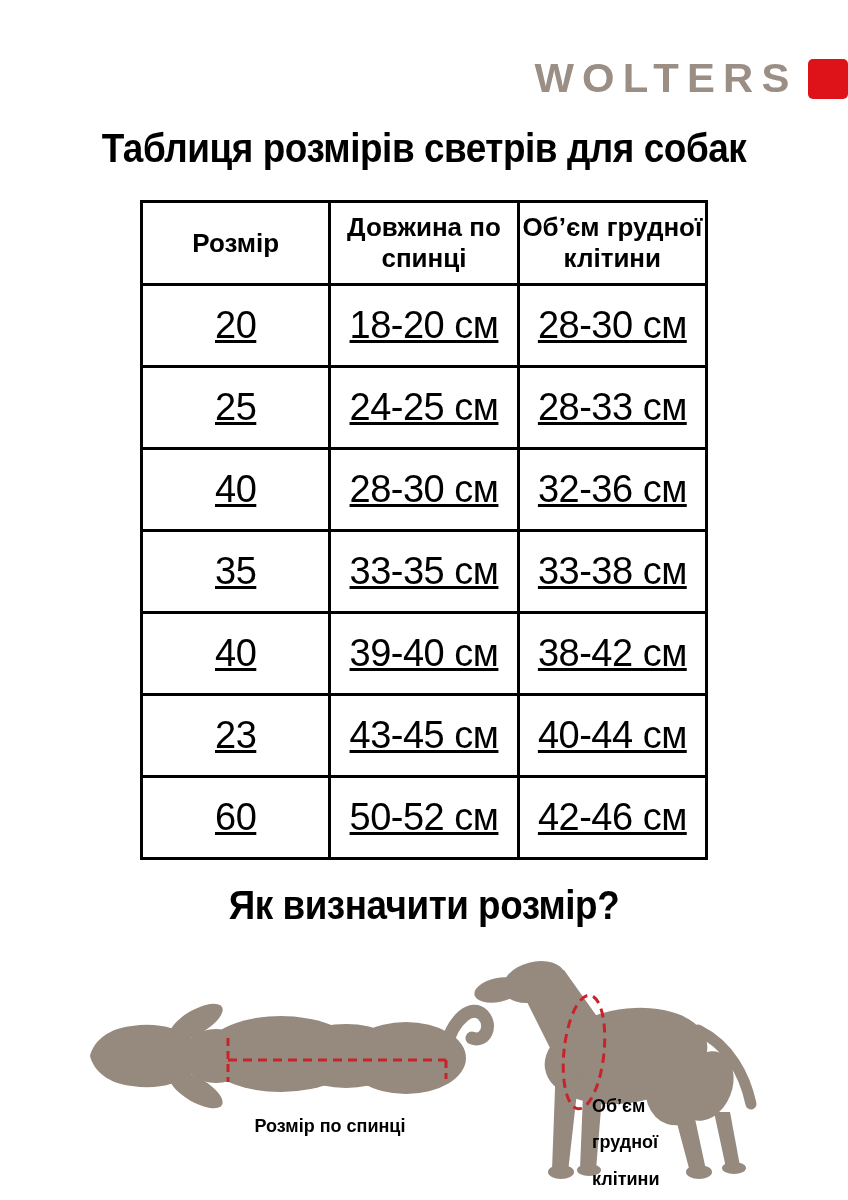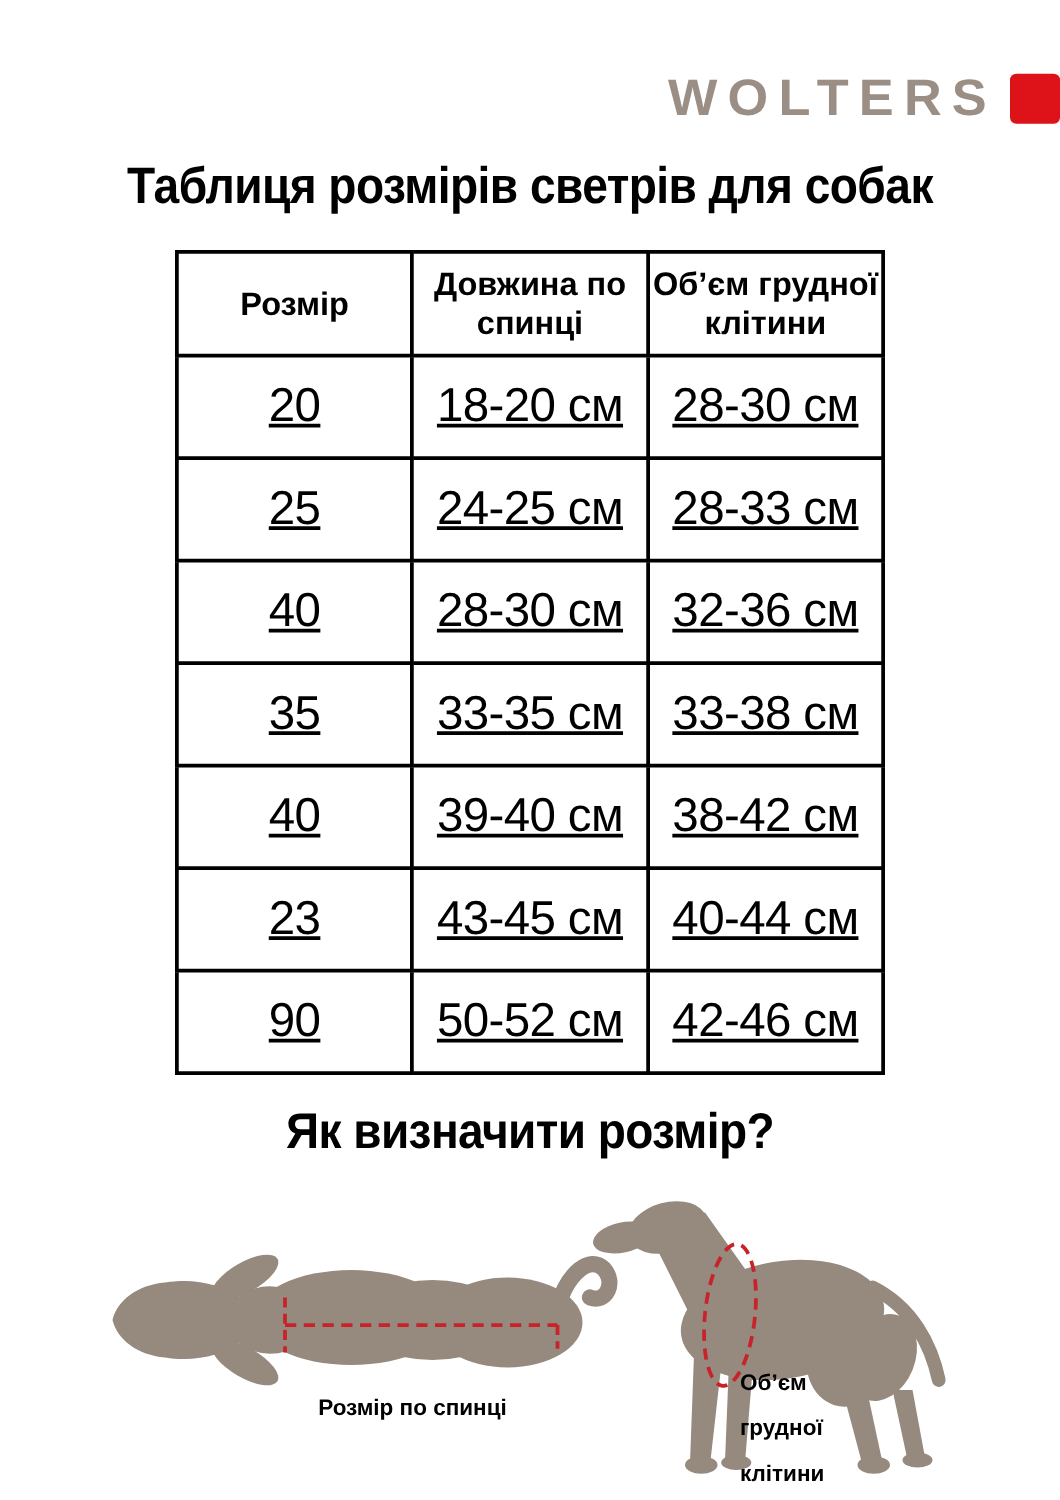--- a/index.html
+++ b/index.html
@@ -91,21 +91,21 @@
         <td>40</td>
         <td>39-40 см</td>
         <td>38-42 см</td>
       </tr>
       <tr>
         <td>23</td>
         <td>43-45 см</td>
         <td>40-44 см</td>
       </tr>
       <tr>
-        <td>90</td>
+        <td>60</td>
         <td>50-52 см</td>
         <td>42-46 см</td>
       </tr>
     </tbody>
   </table>
 
   <h2 class="how-title">Як визначити розмір?</h2>
 
   <div class="diagram">
 

